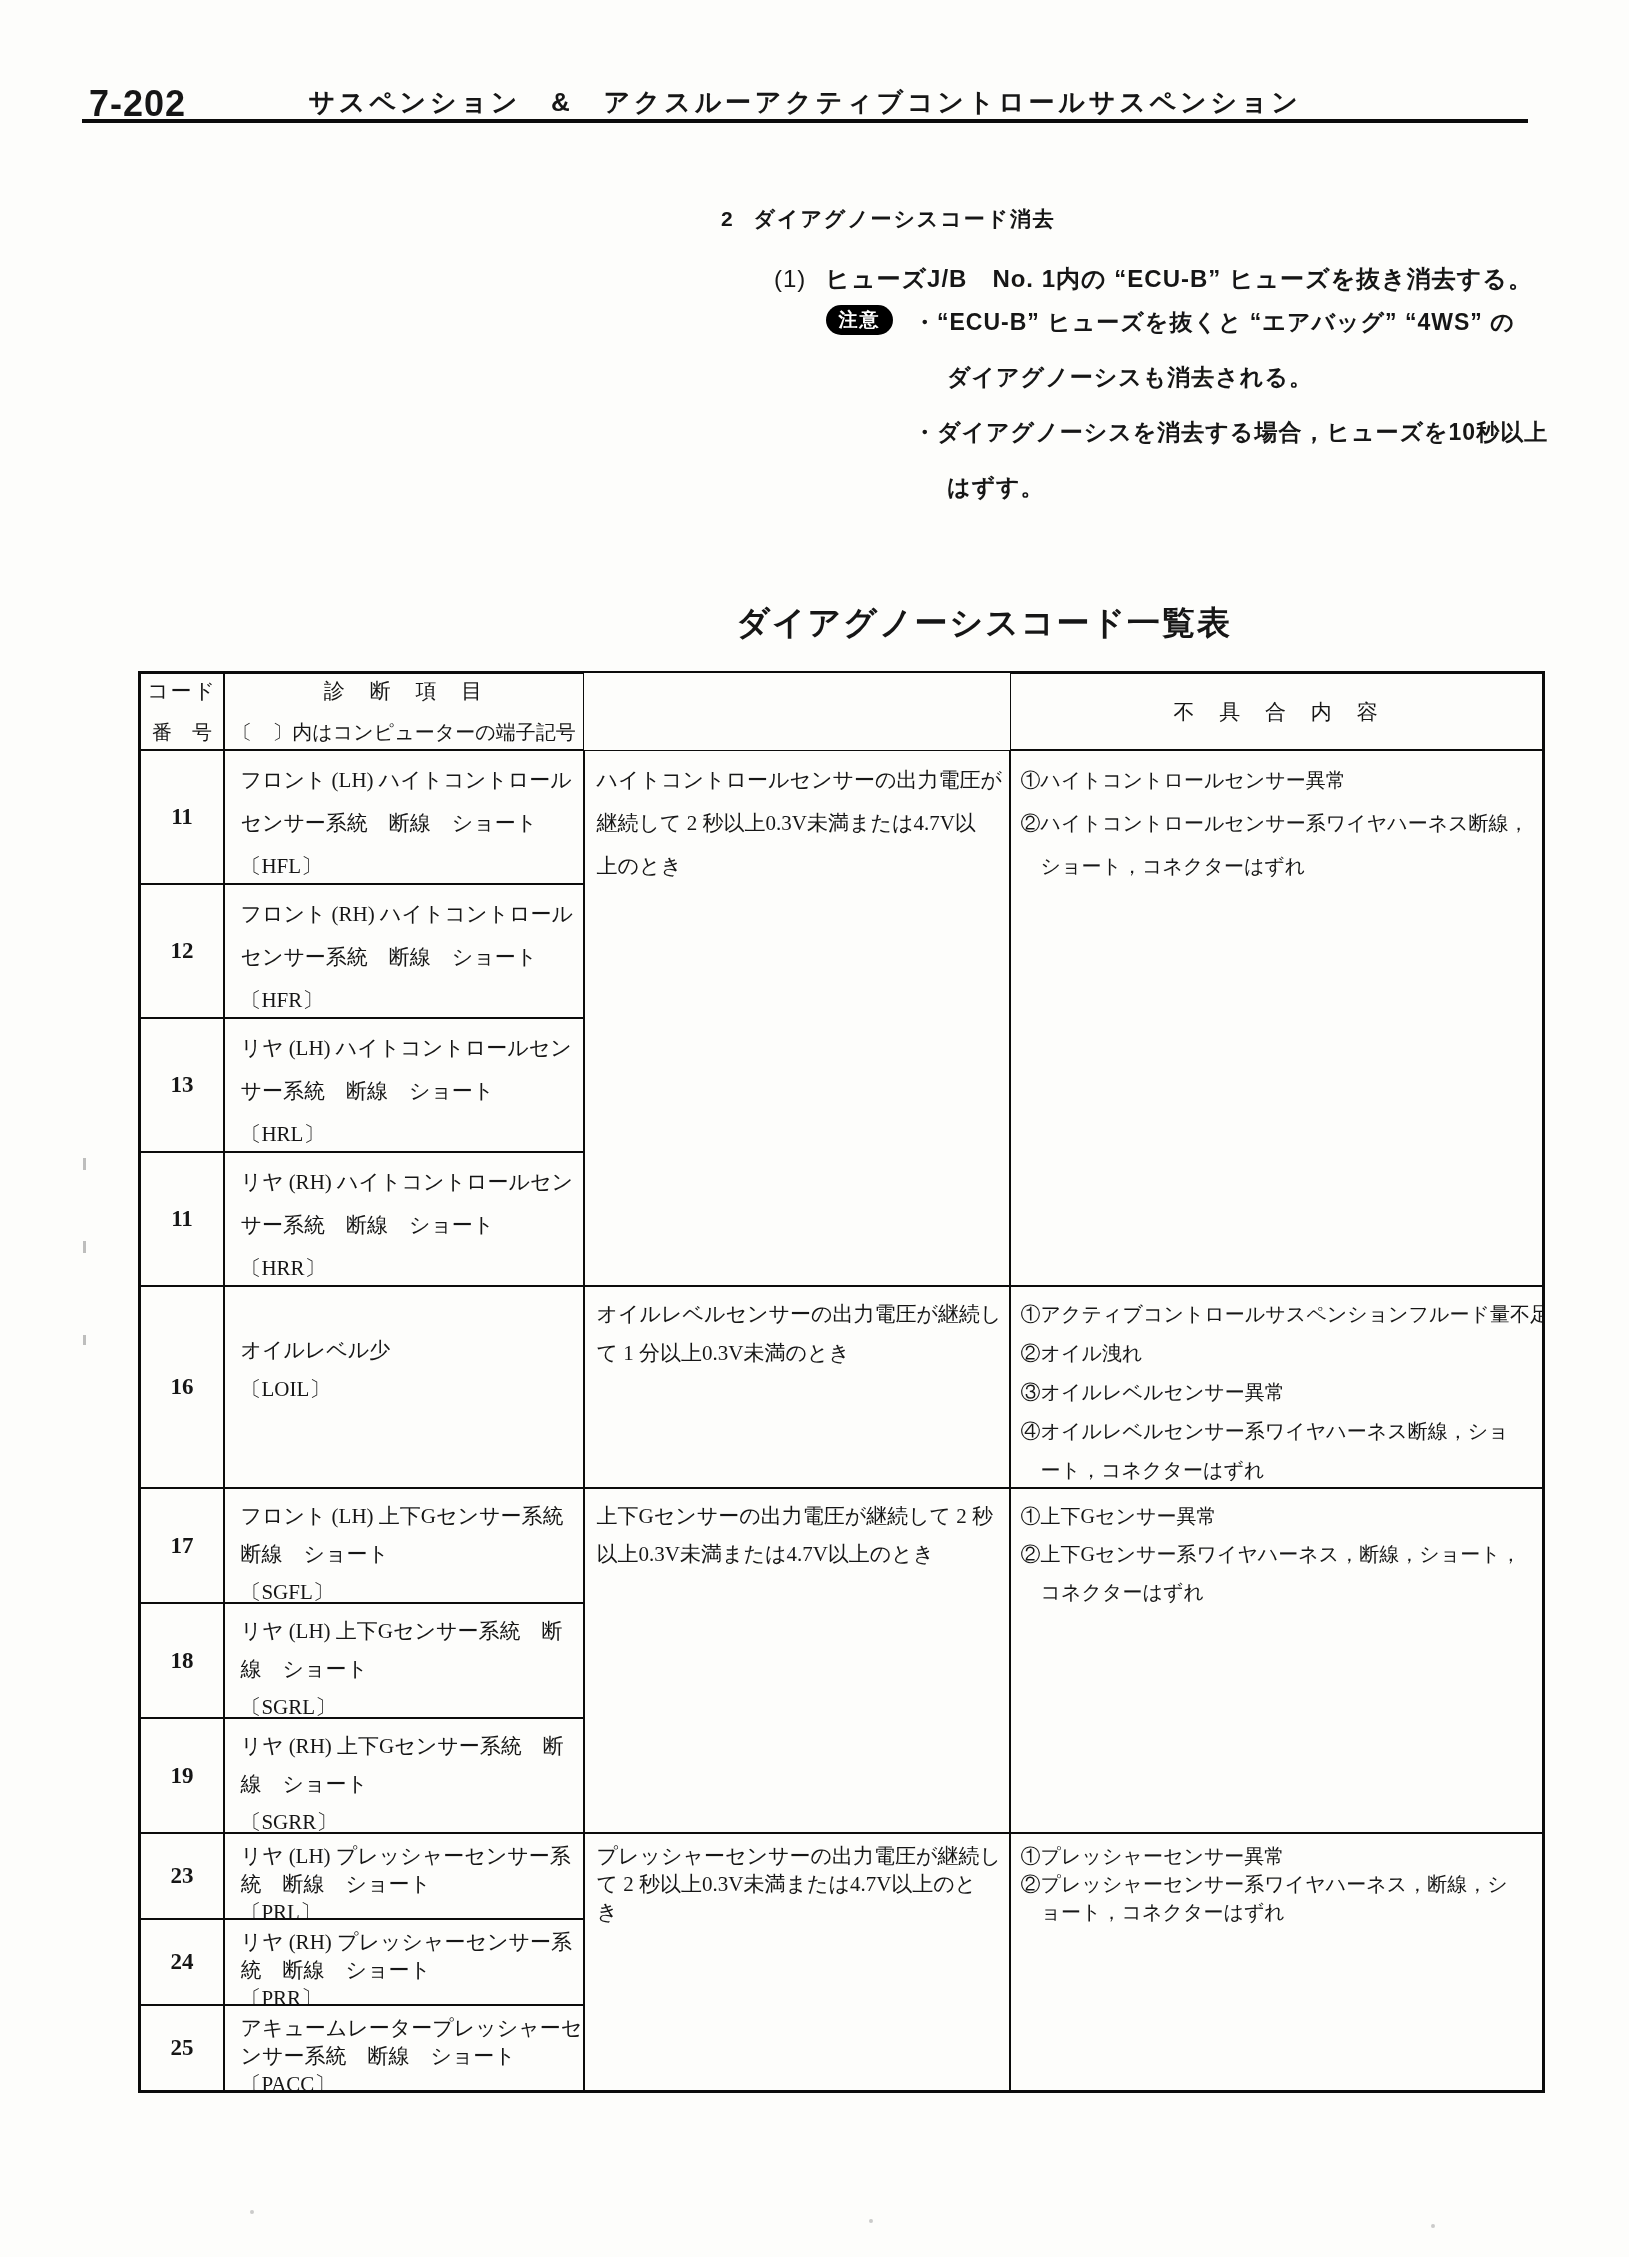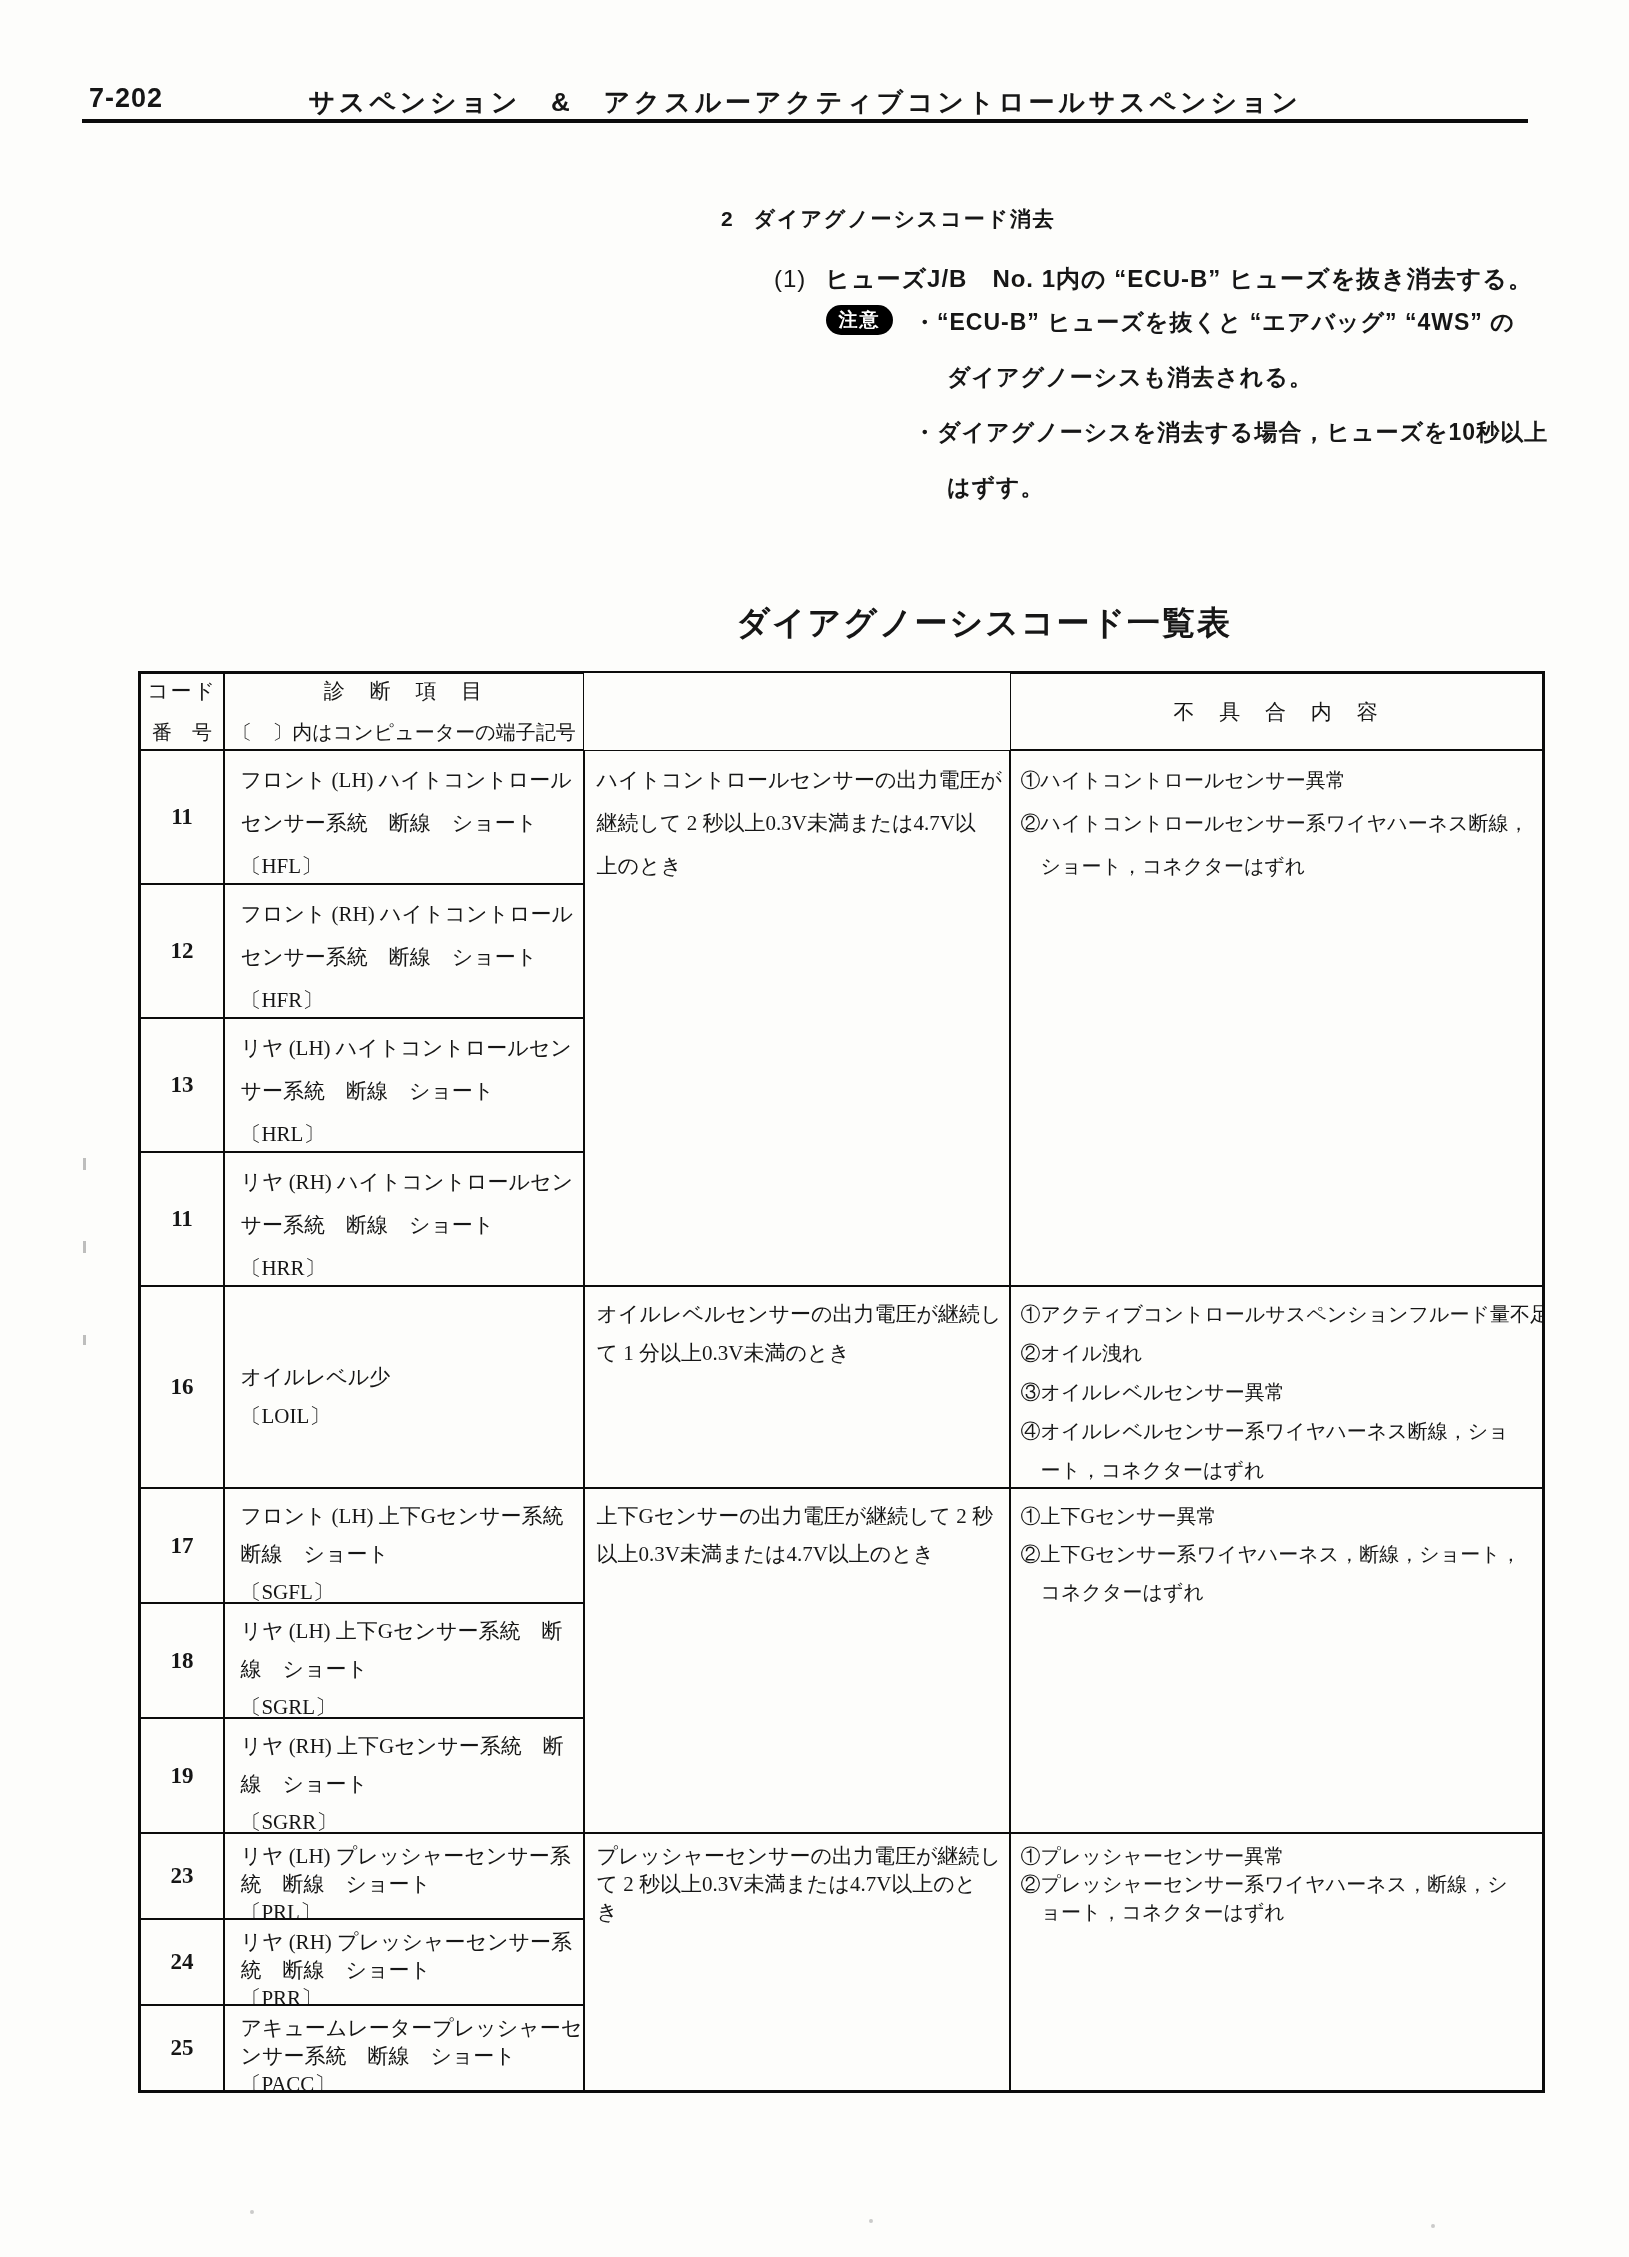--- a/index.html
+++ b/index.html
@@ -6,21 +6,21 @@
   body{
     width:1629px;height:2258px;position:relative;
     background:#fdfdfb;color:#161616;
     font-family:"Liberation Serif","DejaVu Serif",serif;
     overflow:hidden;
   }
   
   .page-number{
     position:absolute;left:89px;top:83px;
     font-family:"Liberation Sans","DejaVu Sans",sans-serif;
-    font-weight:bold;font-size:27px;letter-spacing:1px;
+    font-weight:bold;font-size:36px;letter-spacing:1px;
   }
   .page-header-title{
     position:absolute;left:82px;top:85px;width:1446px;
     text-align:center;
     font-family:"Liberation Sans","DejaVu Sans",sans-serif;
     font-weight:bold;font-size:26px;letter-spacing:3.8px;
   }
   .header-rule{
     position:absolute;left:82px;top:119px;width:1446px;height:3.8px;
     background:#0c0c0c;
@@ -86,21 +86,21 @@
   }
   .item{padding:7.7px 0 0 15.4px;}
   .diag{padding:7.7px 0 0 11.5px;}
   .trouble{padding:7.7px 0 0 9.6px;font-size:20px;}
   .tl{white-space:nowrap;font-size:21px;}
   .trouble .tl{font-size:20px;}
   .g0 .tl{line-height:43px;}
   .g1 .tl{line-height:39px;}
   .g2 .tl{line-height:38px;}
   .g3 .tl{line-height:28px;}
-  .item-16{padding-top:71px;}
+  .item-16{padding-top:44px;}
   
   .artifact{position:absolute;background:#8a8a8a;opacity:.55;}
   #art1{left:83px;top:1158px;width:2.9px;height:11.5px;}
   #art2{left:83px;top:1241px;width:2.9px;height:11.5px;}
   #art3{left:83px;top:1335px;width:2.9px;height:9.6px;}
   .speck{position:absolute;width:3.8px;height:3.8px;border-radius:1.9px;background:#9a9a9a;opacity:.5;}
 </style>
 </head>
 <body>
 

